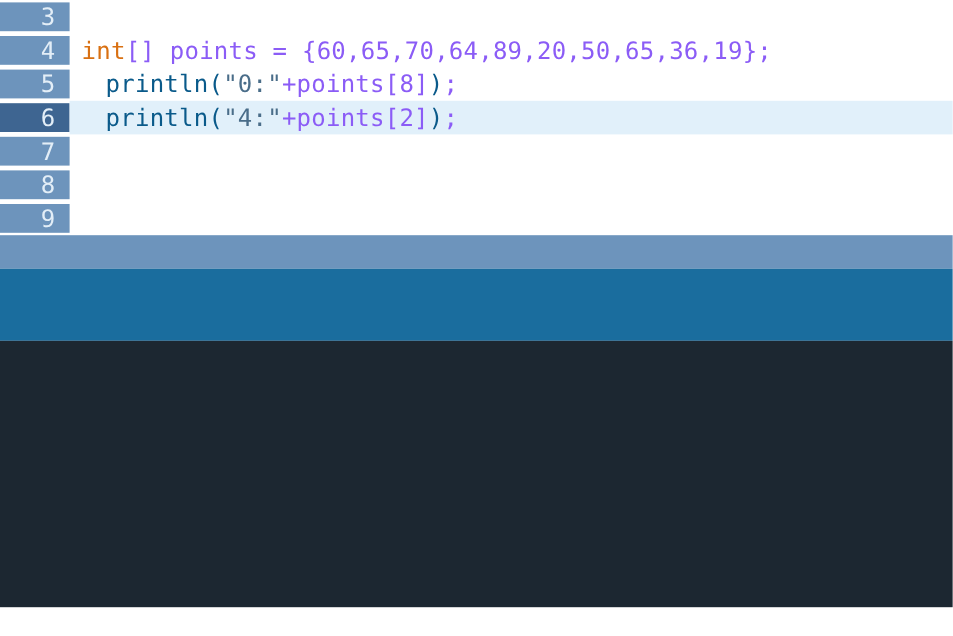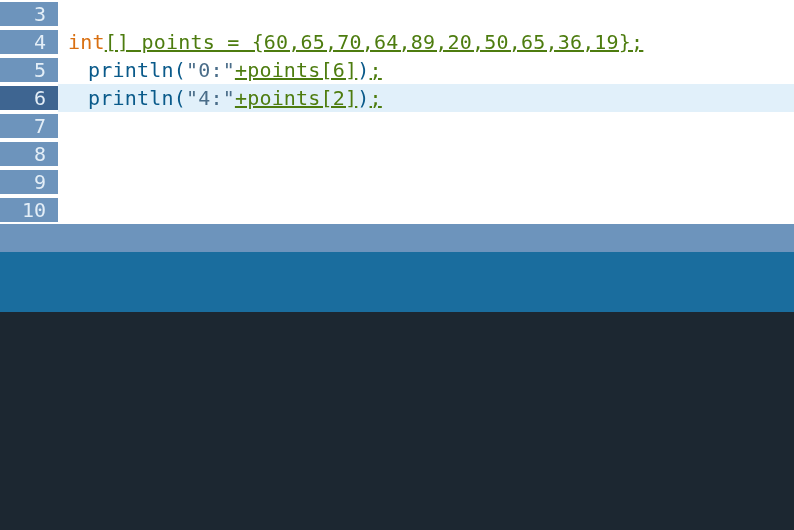--- a/index.html
+++ b/index.html
@@ -8,21 +8,21 @@
     .code-line { display: flex; height: 28px; align-items: center; font-size: 20px; }
     .gutter { width: 58px; text-align: right; padding-right: 12px; background: #6d94bc; color: #e3eef7; font-weight: 400; user-select: none; }
     .gutter.active { background: #3e6591; }
     .code { padding-left: 10px; white-space: pre; letter-spacing: 0.2px; }
     .line-content { flex: 1; display: flex; align-items: center; height: 100%; }
     .line-content.highlighted { background: #e1f0fa; }
     .tok-type { color: #d97012; }
     .tok-func { color: #0a5a8a; margin-left: 20px; }
     .tok-paren { color: #0a5a8a; }
     .tok-str { color: #4a6d89; }
-    .tok-plain { color: #4d7c0f; text-decoration: underline; }
+    .tok-plain { color: #8b5cf6; }
     .gutter-strip { height: 28px; background: #6d94bc; width: 100%; }
     .blue-bar { height: 60px; background: #1a6d9e; width: 100%; }
     .console { background: #1c2731; width: 100%; height: 222px; padding: 132px 0 0 66px; }
     .console-line { color: #a7b3bd; font-size: 20px; line-height: 28px; letter-spacing: 0.3px; }
   </style>
 </head>
 <body>
 
 <div class="editor-area" id="editor-root">
     <div class="code-line">
@@ -33,21 +33,21 @@
     </div>
     <div class="code-line">
       <div class="gutter">4</div>
       <div class="line-content">
         <div class="code"><span class="tok-type">int</span><span class="tok-plain">[] points = {60,65,70,64,89,20,50,65,36,19};</span></div>
       </div>
     </div>
     <div class="code-line">
       <div class="gutter">5</div>
       <div class="line-content">
-        <div class="code"><span class="tok-func">println</span><span class="tok-paren">(</span><span class="tok-str">"0:"</span><span class="tok-plain">+points[6]</span><span class="tok-paren">)</span><span class="tok-plain">;</span></div>
+        <div class="code"><span class="tok-func">println</span><span class="tok-paren">(</span><span class="tok-str">"0:"</span><span class="tok-plain">+points[8]</span><span class="tok-paren">)</span><span class="tok-plain">;</span></div>
       </div>
     </div>
     <div class="code-line">
       <div class="gutter active">6</div>
       <div class="line-content highlighted">
         <div class="code"><span class="tok-func">println</span><span class="tok-paren">(</span><span class="tok-str">"4:"</span><span class="tok-plain">+points[2]</span><span class="tok-paren">)</span><span class="tok-plain">;</span></div>
       </div>
     </div>
     <div class="code-line">
       <div class="gutter">7</div>
@@ -60,23 +60,17 @@
       <div class="line-content">
         <div class="code"></div>
       </div>
     </div>
     <div class="code-line">
       <div class="gutter">9</div>
       <div class="line-content">
         <div class="code"></div>
       </div>
     </div>
-    <div class="code-line">
-      <div class="gutter">10</div>
-      <div class="line-content">
-        <div class="code"></div>
-      </div>
-    </div>
   </div>
 <div class="gutter-strip"></div>
 <div class="blue-bar"></div>
 <div class="console" id="console-root">
   </div>
 
 </body></html>

